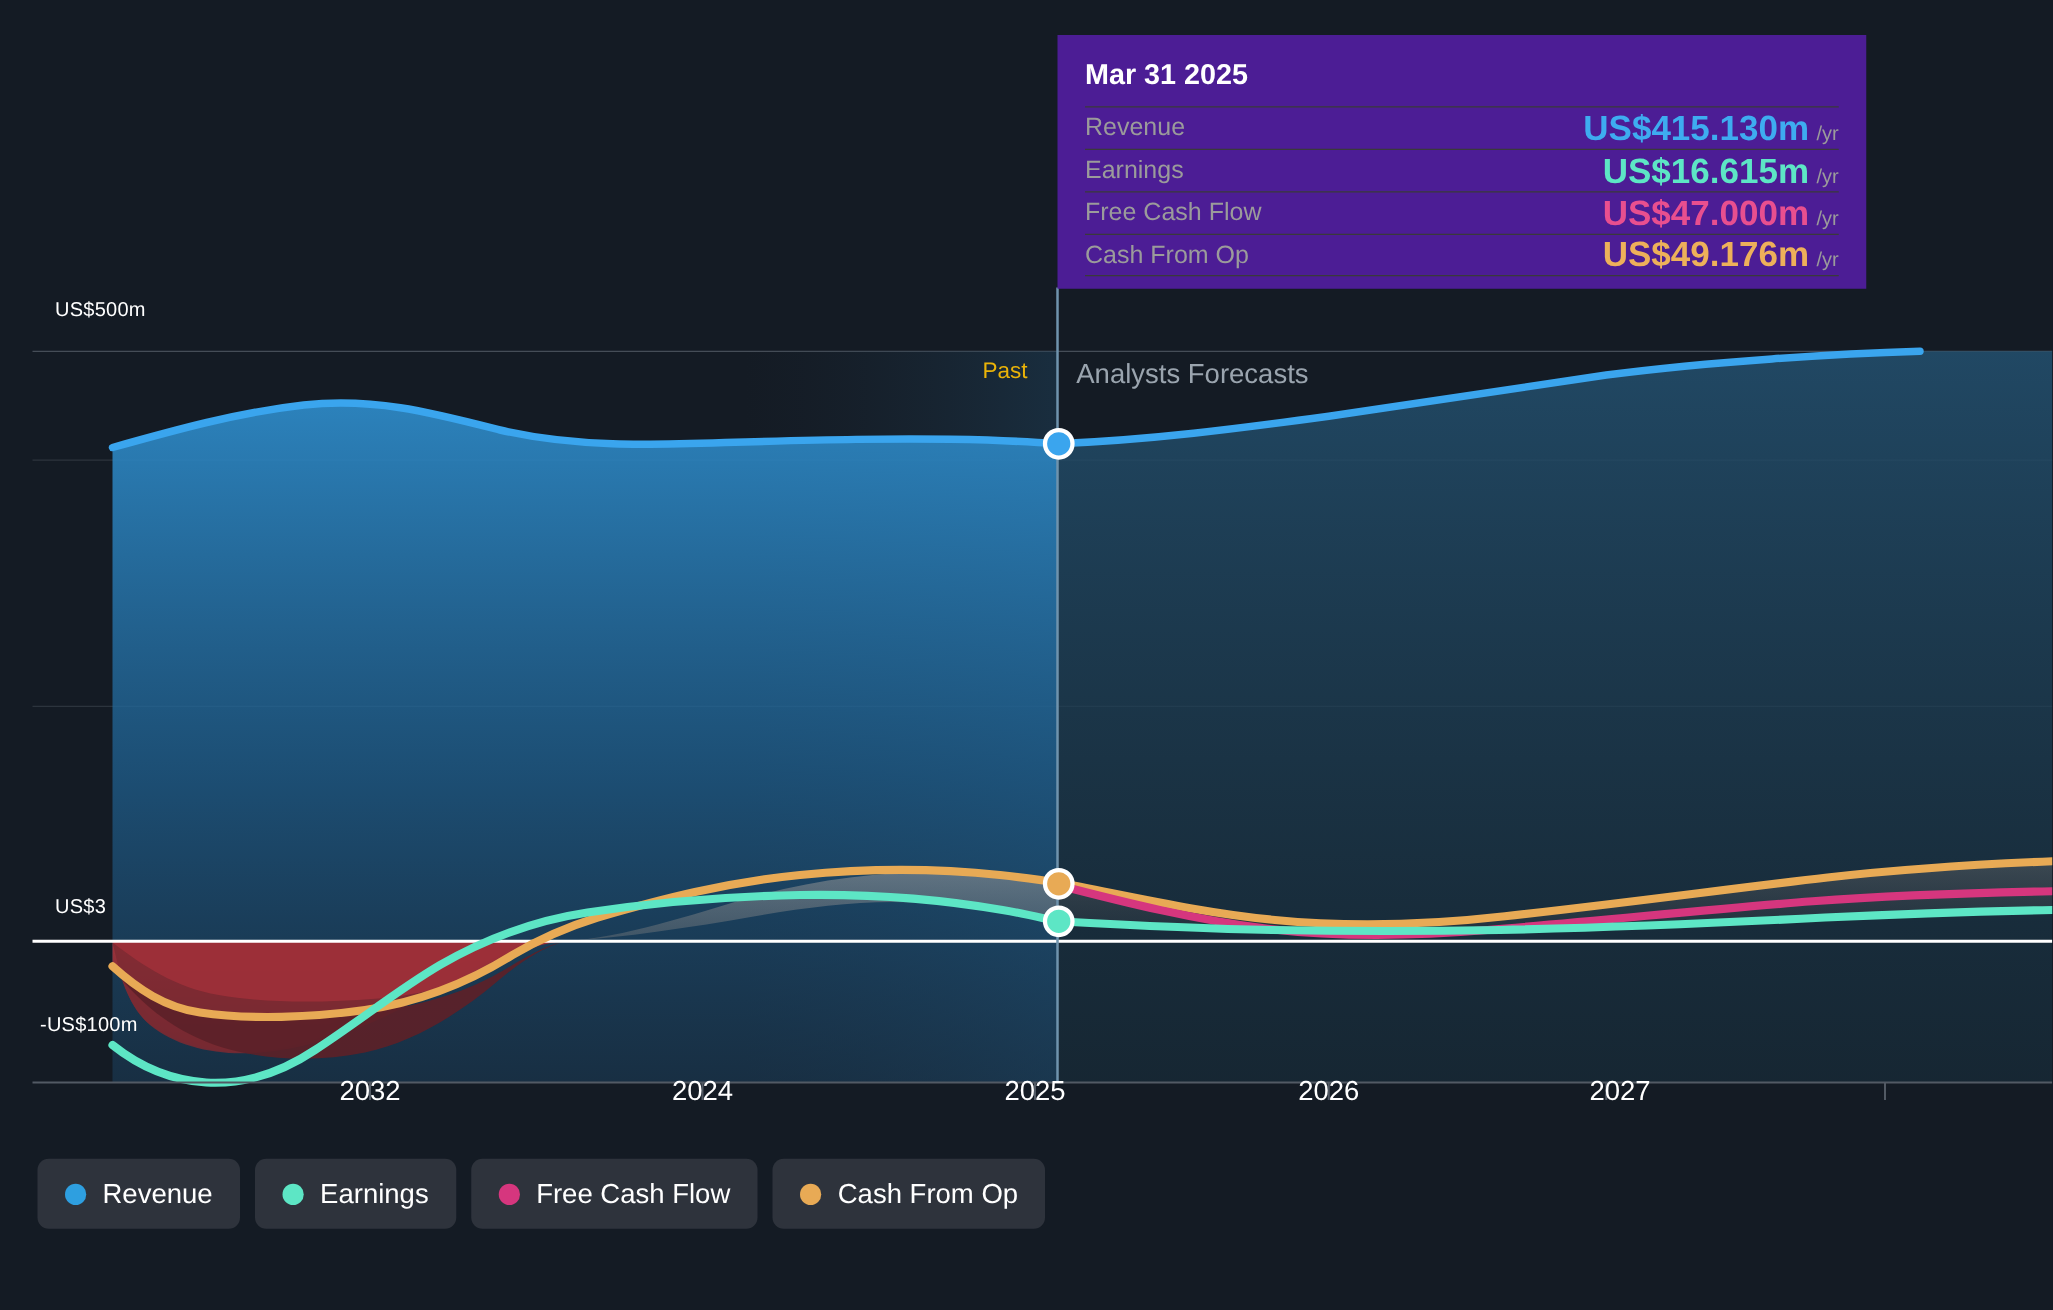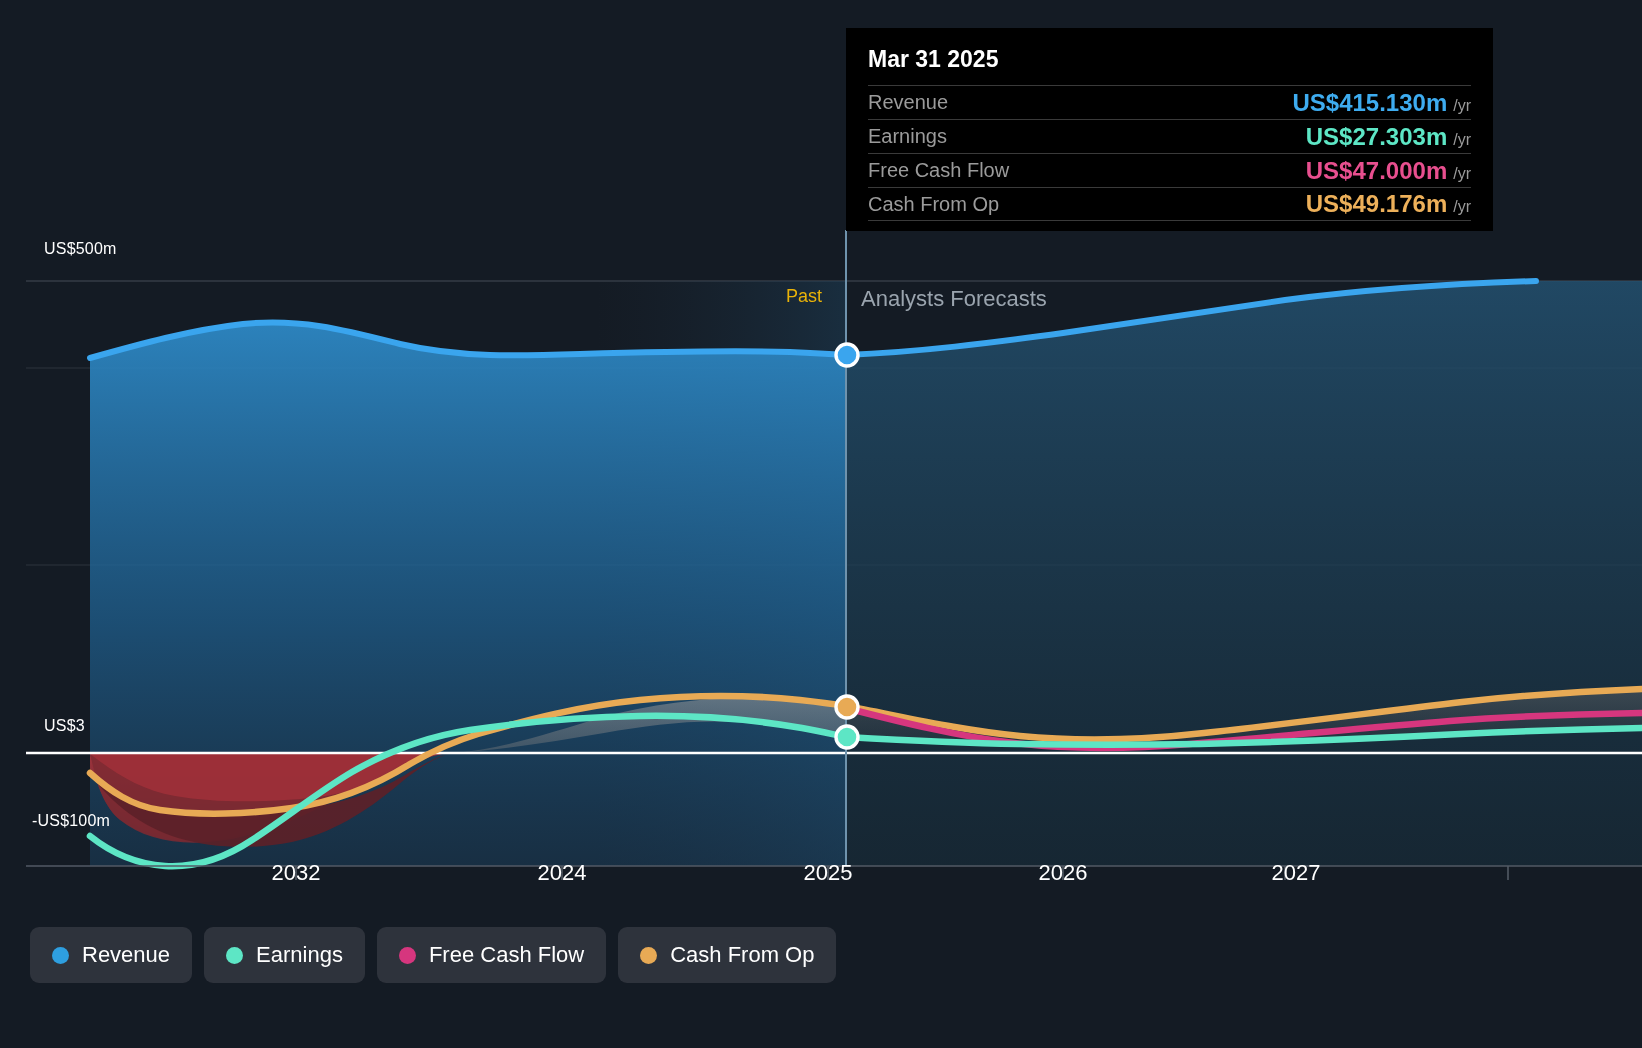--- a/index.html
+++ b/index.html
@@ -61,21 +61,21 @@
     color: #9aa4ae;
     font-size: 22px;
     z-index: 7;
   }
 
   
   #tooltip {
     position: absolute;
     left: 846px; top: 28px;
     width: 647px;
-    background: #000000;
+    background: #4c1d95;
     padding: 18px 22px 10px 22px;
     z-index: 20;
   }
   #tooltip-date {
     color: #ffffff;
     font-size: 23px;
     font-weight: bold;
     padding-bottom: 12px;
   }
   .tt-row {
@@ -85,21 +85,21 @@
     border-top: 1px solid #3a3a3a;
     height: 34px;
   }
   .tt-row:last-child { border-bottom: 1px solid #3a3a3a; }
   .tt-label {
     color: #9b9b9b;
     font-size: 20px;
   }
   .tt-valwrap { white-space: nowrap; }
   .tt-value {
-    font-size: 24px;
+    font-size: 28px;
     font-weight: bold;
   }
   .tt-unit {
     color: #9b9b9b;
     font-size: 16px;
     margin-left: 6px;
   }
 
   
   #legend {
@@ -305,21 +305,21 @@
     <div class="tt-row">
       <span class="tt-label">Revenue</span>
       <span class="tt-valwrap">
         <span class="tt-value" style="color:#3eacf0">US$415.130m</span><span class="tt-unit">/yr</span>
       </span>
     </div>
 
     <div class="tt-row">
       <span class="tt-label">Earnings</span>
       <span class="tt-valwrap">
-        <span class="tt-value" style="color:#5de6c5">US$27.303m</span><span class="tt-unit">/yr</span>
+        <span class="tt-value" style="color:#5de6c5">US$16.615m</span><span class="tt-unit">/yr</span>
       </span>
     </div>
 
     <div class="tt-row">
       <span class="tt-label">Free Cash Flow</span>
       <span class="tt-valwrap">
         <span class="tt-value" style="color:#e84f8f">US$47.000m</span><span class="tt-unit">/yr</span>
       </span>
     </div>
 

